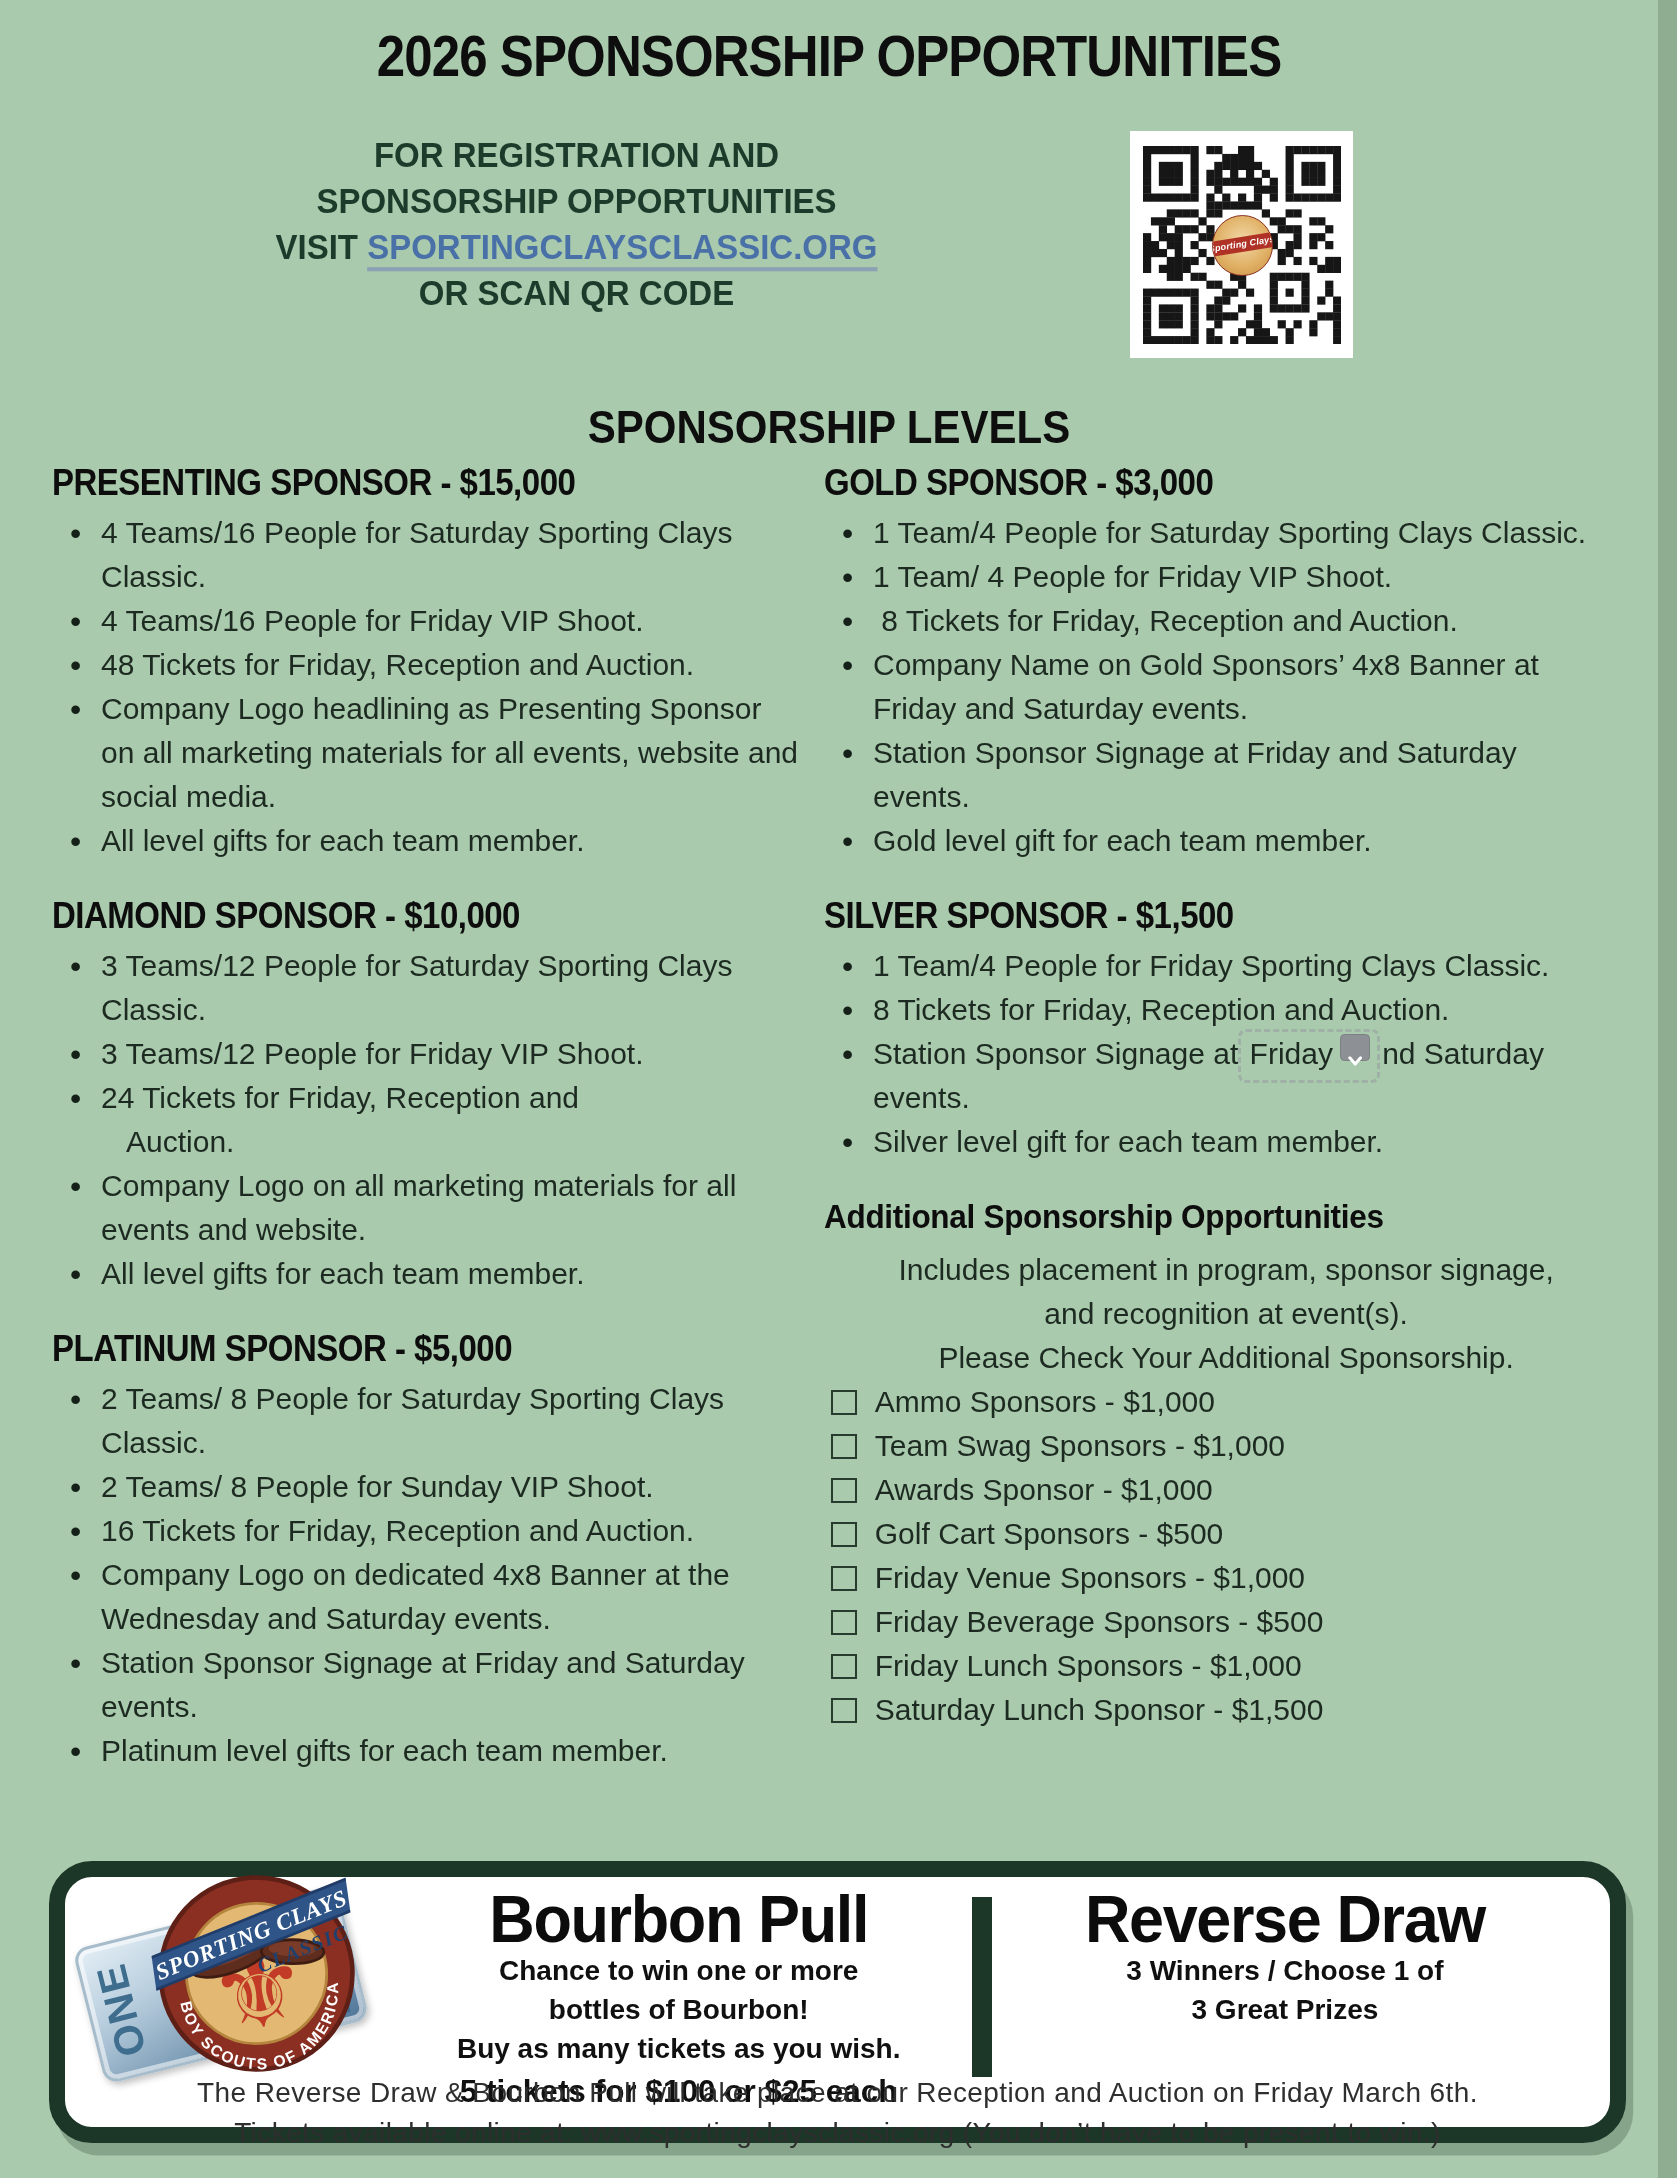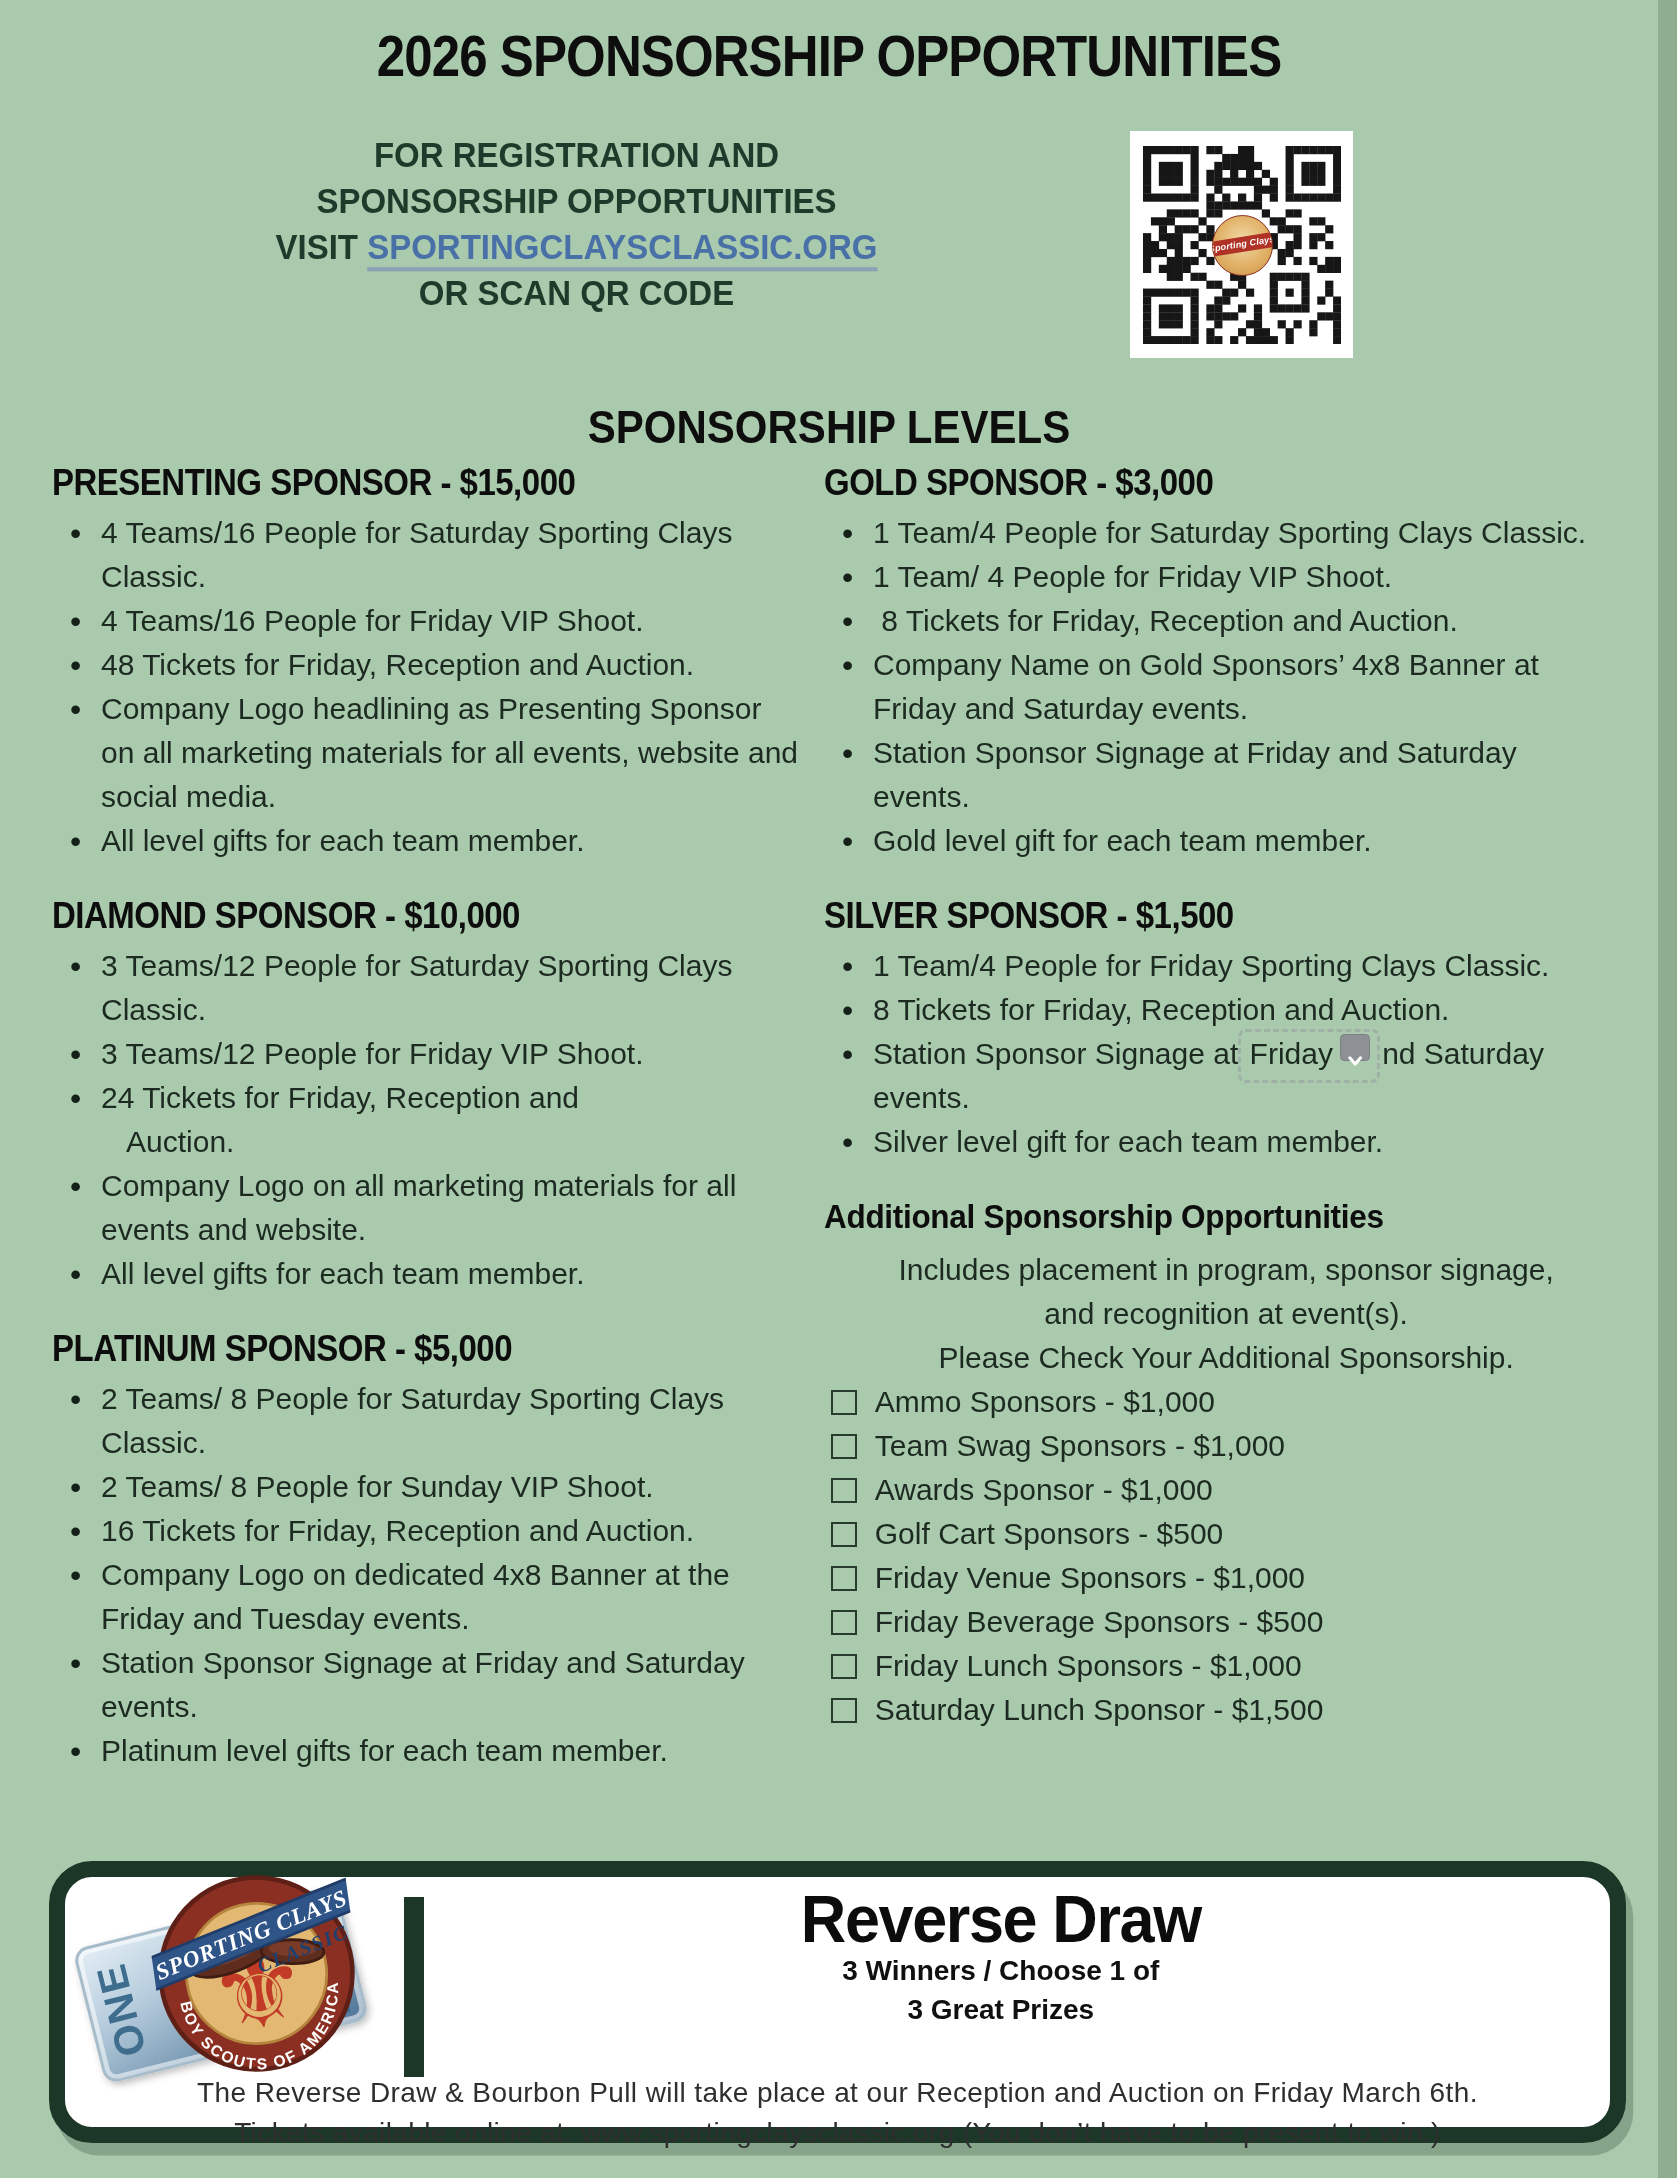--- a/index.html
+++ b/index.html
@@ -502,21 +502,21 @@
             <span class="dot"></span>
             <span class="bl">2 Teams/ 8 People for Sunday VIP Shoot.</span>
           </li>
           <li>
             <span class="dot"></span>
             <span class="bl">16 Tickets for Friday, Reception and Auction.</span>
           </li>
           <li>
             <span class="dot"></span>
             <span class="bl">Company Logo on dedicated 4x8 Banner at the
-Friday and Tuesday events.</span>
+Wednesday and Saturday events.</span>
           </li>
           <li>
             <span class="dot"></span>
             <span class="bl">Station Sponsor Signage at Friday and Saturday
 events.</span>
           </li>
           <li>
             <span class="dot"></span>
             <span class="bl">Platinum level gifts for each team member.</span>
           </li>
@@ -654,20 +654,29 @@
           </g>
           <defs>
             <path id="arcBottom" d="M 24,128 A 86,86 0 0 0 196,128"></path>
           </defs>
           <text font-size="17" font-weight="bold" fill="#ffffff" letter-spacing="2">
             <textPath href="#arcBottom" startOffset="50%" text-anchor="middle">BOY SCOUTS OF AMERICA</textPath>
           </text>
         </svg>
       </div>
 
+      <div class="panel">
+        <div class="panel-title">Bourbon Pull</div>
+        <div>
+            <div class="panel-line">Chance to win one or more</div>
+            <div class="panel-line">bottles of Bourbon!</div>
+            <div class="panel-line">Buy as many tickets as you wish.</div>
+          </div>
+        <div class="panel-line-big">5 tickets for $100 or $25 each</div>
+      </div>
 
       <div class="v-divider"></div>
 
       <div class="panel">
         <div class="panel-title">Reverse Draw</div>
         <div>
             <div class="panel-line">3 Winners / Choose 1 of</div>
             <div class="panel-line">3 Great Prizes</div>
           </div>
       </div>

